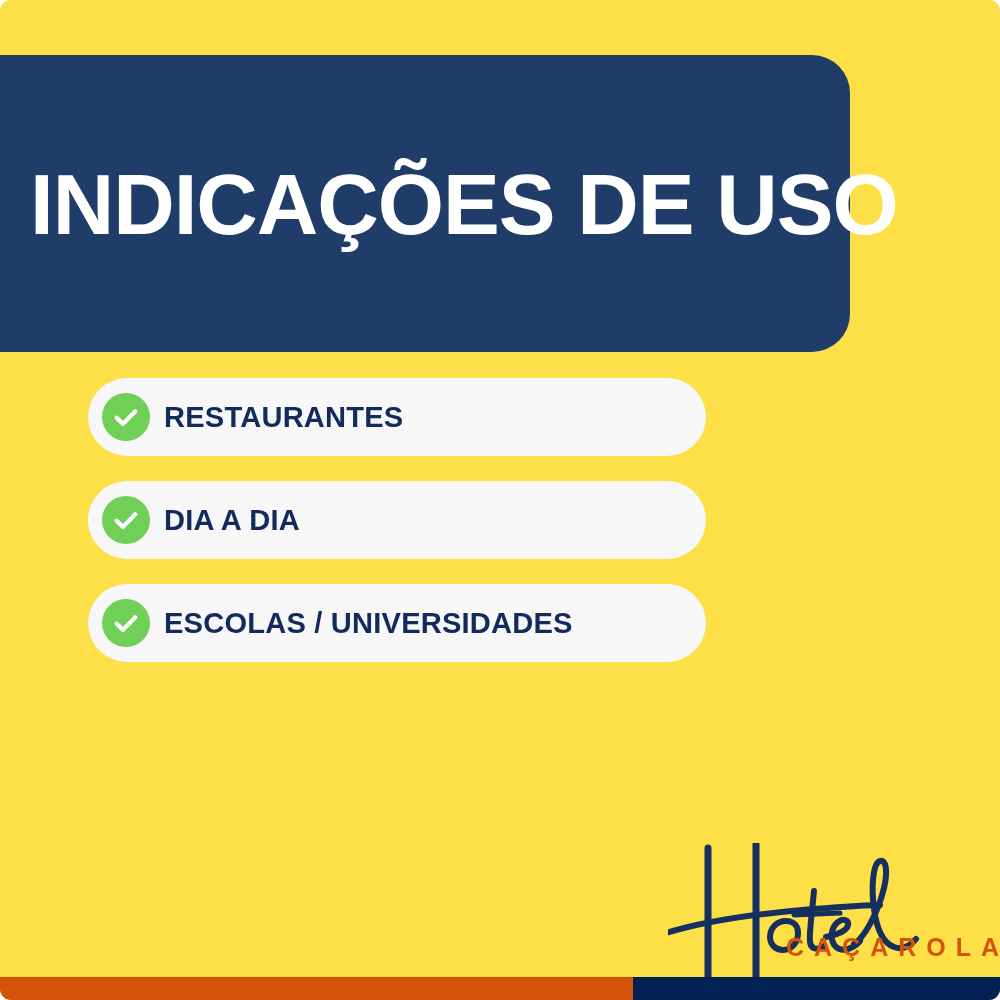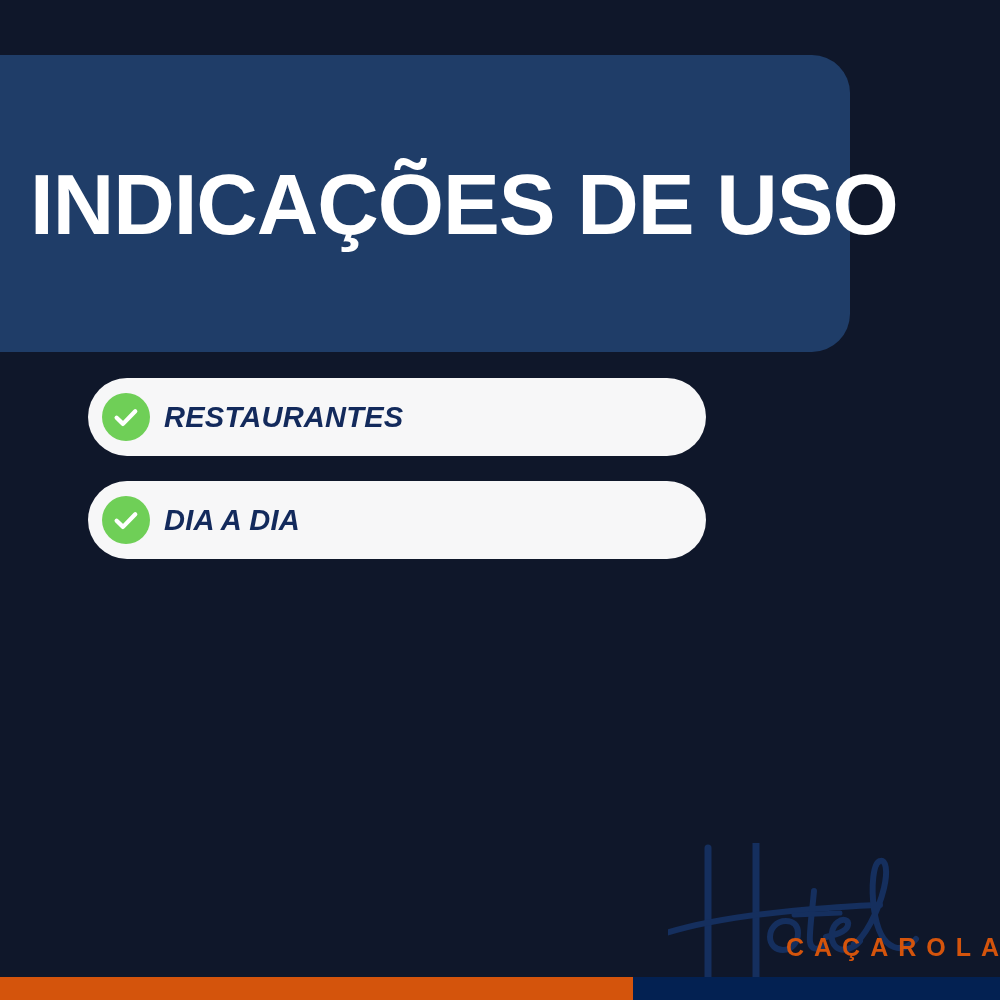--- a/index.html
+++ b/index.html
@@ -12,22 +12,23 @@
     background: #ffffff;
     font-family: "Liberation Sans", sans-serif;
     overflow: hidden;
     position: relative;
   }
 
   #canvas {
     position: relative;
     width: 1000px;
     height: 1000px;
-    background: #0f172a;
+    background: #fde047;
     overflow: hidden;
+    border-radius: 11px;
   }
 
   
   .header-banner {
     position: absolute;
     left: -40px;
     top: 55px;
     width: 890px;
     height: 297px;
     background: #1f3d68;
@@ -51,21 +52,20 @@
     transform: scaleX(0.99);
     transform-origin: left center;
   }
 
   
   .pill-list {
     position: absolute;
     left: 88px;
     top: 378px;
     width: 618px;
-    font-style: italic;
   }
 
   .pill {
     position: relative;
     height: 78px;
     background: #f7f7f8;
     border-radius: 39px;
     display: flex;
     align-items: center;
     margin-bottom: 25px;
@@ -178,20 +178,28 @@
       <span class="check-badge">
         <svg viewBox="0 0 24 24" aria-hidden="true">
           <path d="M4.5 12.6 L9.6 17.5 L19.4 7.4" fill="none" stroke="#ffffff" stroke-width="3.4" stroke-linecap="round" stroke-linejoin="round"></path>
         </svg>
       </span>
       <span class="pill-label">DIA A DIA</span>
     </div>
 
 
 
+    <div class="pill">
+      <span class="check-badge">
+        <svg viewBox="0 0 24 24" aria-hidden="true">
+          <path d="M4.5 12.6 L9.6 17.5 L19.4 7.4" fill="none" stroke="#ffffff" stroke-width="3.4" stroke-linecap="round" stroke-linejoin="round"></path>
+        </svg>
+      </span>
+      <span class="pill-label">ESCOLAS / UNIVERSIDADES</span>
+    </div>
 
   </div>
 
   <div class="logo">
     <svg width="332" height="140" viewBox="0 0 332 140" aria-hidden="true">
 
       <path d="M40 5 L40 135" stroke="#152f5e" stroke-width="7" fill="none" stroke-linecap="round"></path>
       <path d="M88 -5 L88 140" stroke="#152f5e" stroke-width="7" fill="none" stroke-linecap="round"></path>
       <path d="M-18 96 C 20 80, 90 70, 160 65 C 185 63, 200 62, 212 62" stroke="#152f5e" stroke-width="6" fill="none" stroke-linecap="round"></path>
 

